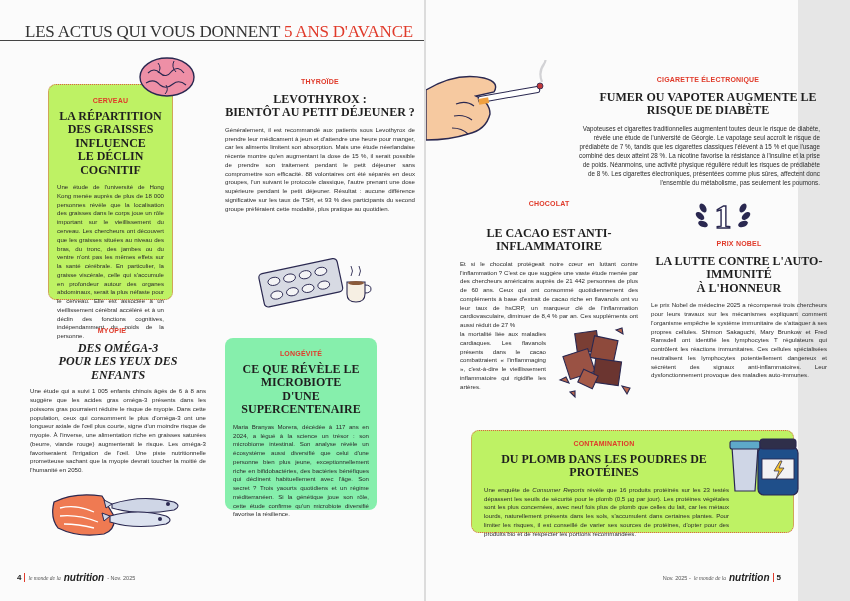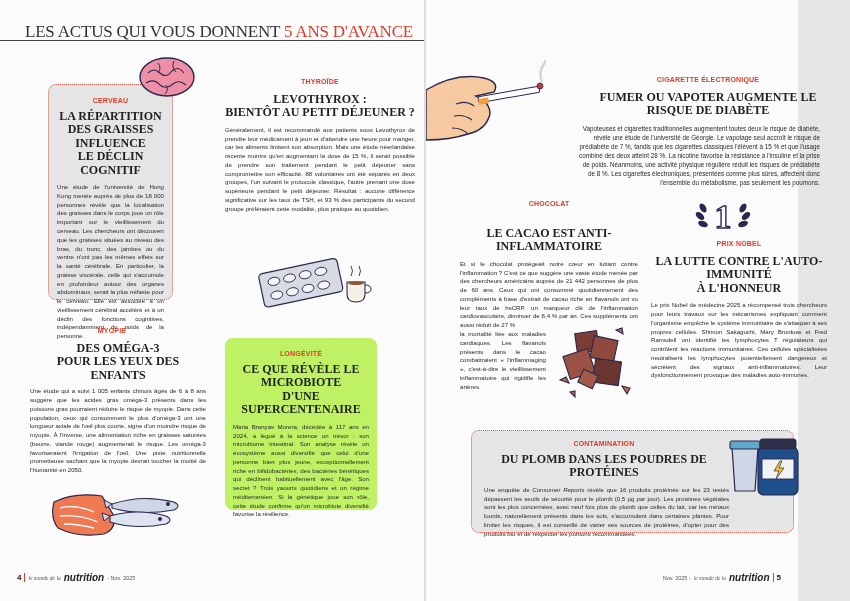--- a/index.html
+++ b/index.html
@@ -11,22 +11,22 @@
 
   .header-title { position: absolute; left: 25px; top: 22px; font-family: "Liberation Serif", serif; font-size: 17px; color: #333; letter-spacing: -0.2px; white-space: nowrap; }
   .header-title .accent { color: #e03a2a; }
   .header-rule { position: absolute; left: 0; top: 40px; width: 424px; height: 1px; background: #444; }
 
   .kicker { font-family: "Liberation Sans", sans-serif; font-weight: bold; color: #e03a2a; font-size: 7px; text-align: center; letter-spacing: 0.2px; text-transform: uppercase; }
   .headline { font-family: "Liberation Serif", serif; font-weight: bold; font-size: 12px; color: #1f1f1f; text-align: center; line-height: 1.12; margin-top: 6px; text-transform: uppercase; }
   .body { font-family: "Liberation Sans", sans-serif; font-size: 6.35px; line-height: 1.44; color: #2a2a2a; text-align: justify; margin-top: 6px; }
   .body-center { text-align: center; }
 
-  .box-dotted { position: absolute; border: 1px dotted #e05a4a; border-radius: 8px; background: #e5e5e5; }
-  .box-shaded { position: absolute; background: #bef264; border-radius: 8px; }
+  .box-dotted { position: absolute; border: 1px dotted #e05a4a; border-radius: 8px; background: #bef264; }
+  .box-shaded { position: absolute; background: #86efac; border-radius: 8px; }
 
   .art { position: absolute; }
 
   .footer { position: absolute; top: 572px; font-size: 6px; color: #333; white-space: nowrap; display: flex; align-items: center; gap: 3px; }
   .footer .num { font-size: 8px; font-weight: bold; color: #222; }
   .footer .bar { width: 1px; height: 9px; background: #e03a2a; }
   .footer .mag-small { font-family: "Liberation Serif", serif; font-style: italic; font-size: 5.5px; color: #555; }
   .footer .mag-big { font-weight: bold; font-size: 10px; color: #222; font-style: italic; }
   .footer .date { font-size: 5.5px; color: #555; }
 </style>
@@ -82,21 +82,21 @@
     <path d="M92 30 h18 v12 q0 8 -9 8 q-9 0 -9 -8z" fill="#f6efe3" stroke="#2a2850" stroke-width="1.1"></path>
     <path d="M110 33 q6 0 6 4 q0 4 -6 4" fill="none" stroke="#2a2850" stroke-width="1"></path>
     <path d="M96 24 q3 -5 0 -10 M104 24 q3 -5 0 -10" fill="none" stroke="#2a2850" stroke-width="0.9"></path>
     <ellipse cx="101" cy="31" rx="8" ry="2" fill="#8a5a3a"></ellipse>
   </svg>
 
   <div class="art" style="left:48px; top:327px; width:128px;">
     <div class="kicker">MYOPIE</div>
   </div>
   <div class="art" style="left:30px; top:342px; width:176px;">
-    <div class="headline" style="margin-top:0;">
+    <div class="headline" style="margin-top:0;font-style:italic;">
       <div>DES OMÉGA-3</div>
       <div>POUR LES YEUX DES ENFANTS</div>
     </div>
     <div class="body" style="font-size:6.1px; margin-top:5px;">Une étude qui a suivi 1 005 enfants chinois âgés de 6 à 8 ans suggère que les acides gras oméga-3 présents dans les poissons gras pourraient réduire le risque de myopie. Dans cette population, ceux qui consomment le plus d'oméga-3 ont une longueur axiale de l'œil plus courte, signe d'un moindre risque de myopie. À l'inverse, une alimentation riche en graisses saturées (beurre, viande rouge) augmenterait le risque. Les oméga-3 favoriseraient l'irrigation de l'œil. Une piste nutritionnelle prometteuse sachant que la myopie devrait toucher la moitié de l'humanité en 2050.</div>
   </div>
 
   <svg class="art" style="left:50px; top:488px;" width="140" height="50" viewBox="0 0 140 50">
     <path d="M4 14 q20 -10 48 -6 l12 20 q2 14 -10 18 q-26 4 -46 -6 q-8 -10 -4 -26z" fill="#ef7a52" stroke="#2a2850" stroke-width="1.2"></path>
     <path d="M10 20 q16 -4 34 4 M10 28 q18 -2 38 6 M14 36 q14 0 30 4" fill="none" stroke="#ffffff" stroke-width="1.3"></path>
     <path d="M62 16 q30 -10 62 -2 q8 4 0 8 q-34 6 -62 -2z" fill="#cfd6e6" stroke="#2a2850" stroke-width="1.1"></path>

